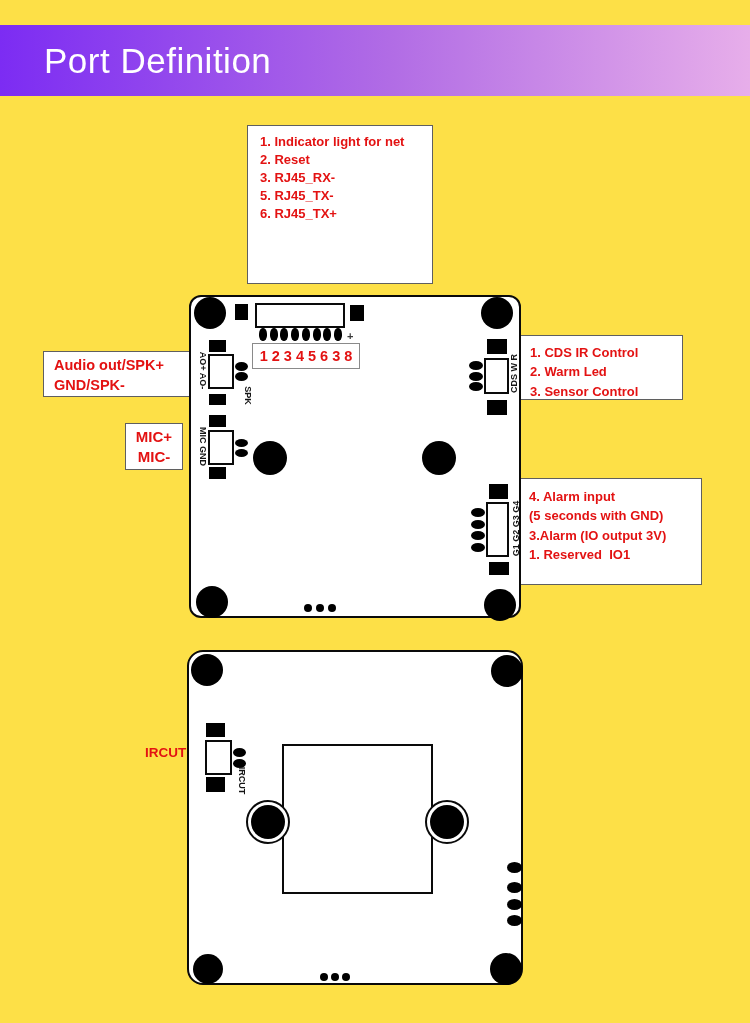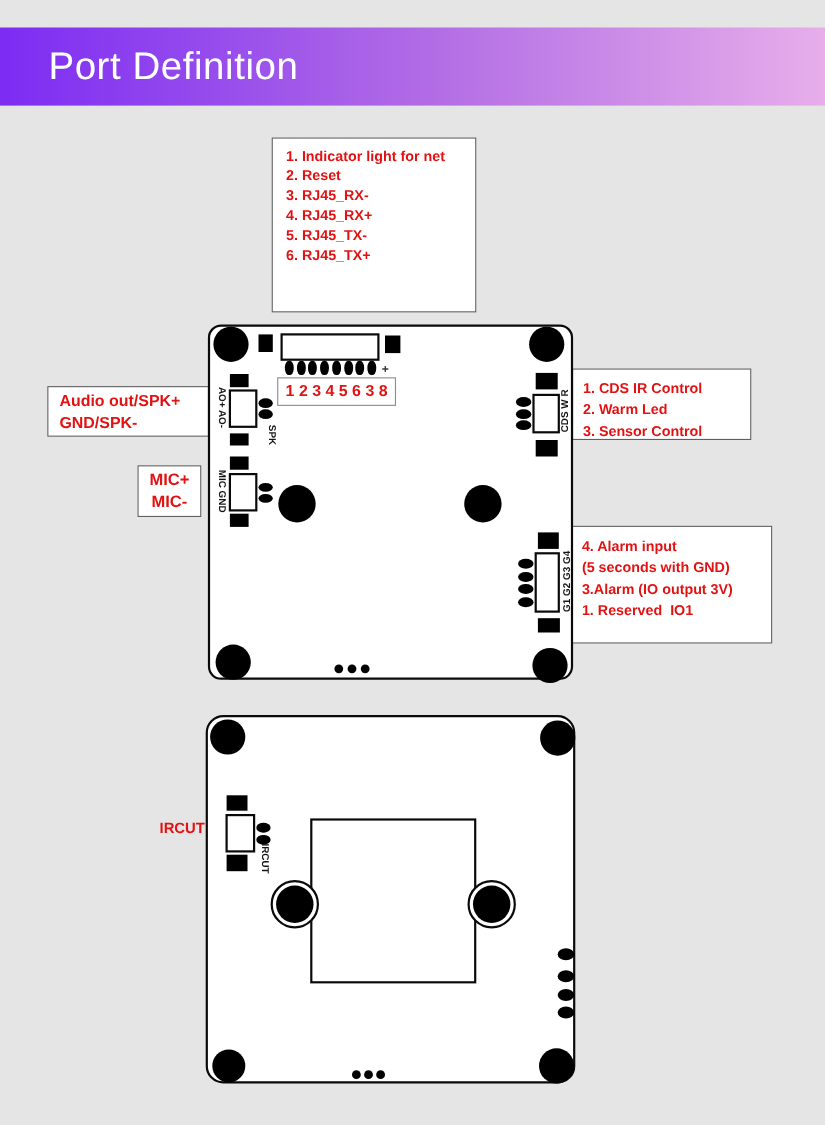--- a/index.html
+++ b/index.html
@@ -1,18 +1,18 @@
 <!DOCTYPE html>
 <html style="--red: #e31212; --grad-start: #7c2cf3; --grad-mid: #b16ce5; --grad-end: #e7aeea; --box-border: #5f5f5f; --silk: #141414;"><head>
 <meta charset="utf-8">
 <style>
   html,body { margin:0; padding:0; background:#ffffff; }
   #page {
     position:relative; width:750px; height:1023px; overflow:hidden;
-    background:#e5e5e5;
+    background:#fde047;
     font-family:"Liberation Sans", sans-serif;
   }
   
   .header-bar {
     position:absolute; left:0; top:25px; width:750px; height:71px;
     background:linear-gradient(90deg, var(--grad-start), var(--grad-mid) 52%, var(--grad-end));
     display:flex; align-items:center;
   }
   .header-title {
     color:#ffffff; font-size:35px; letter-spacing:0.5px; padding-left:44px;
@@ -61,21 +61,20 @@
 <div id="page">
 
   <div class="header-bar">
     <span class="header-title">Port Definition</span>
   </div>
 
   <div class="abox" style="left:247px; top:125px; width:186px; height:159px; padding:7px 0 0 12px; font-size:13px; line-height:18.1px;">
     <div class="box-line">1. Indicator light for net</div>
     <div class="box-line">2. Reset</div>
     <div class="box-line">3. RJ45_RX-</div>
-    <div class="box-line">4. RJ45_RX+</div>
     <div class="box-line">5. RJ45_TX-</div>
     <div class="box-line">6. RJ45_TX+</div>
   </div>
 
   <div class="abox" style="left:43px; top:351px; width:147px; height:46px; padding:4px 0 0 10px; font-size:14.5px; line-height:19.5px;">
     <div class="box-line">Audio out/SPK+</div>
     <div class="box-line">GND/SPK-</div>
   </div>
 
   <div class="abox" style="left:125px; top:423px; width:58px; height:47px; padding-top:3px; font-size:15px; line-height:20px; text-align:center;">

